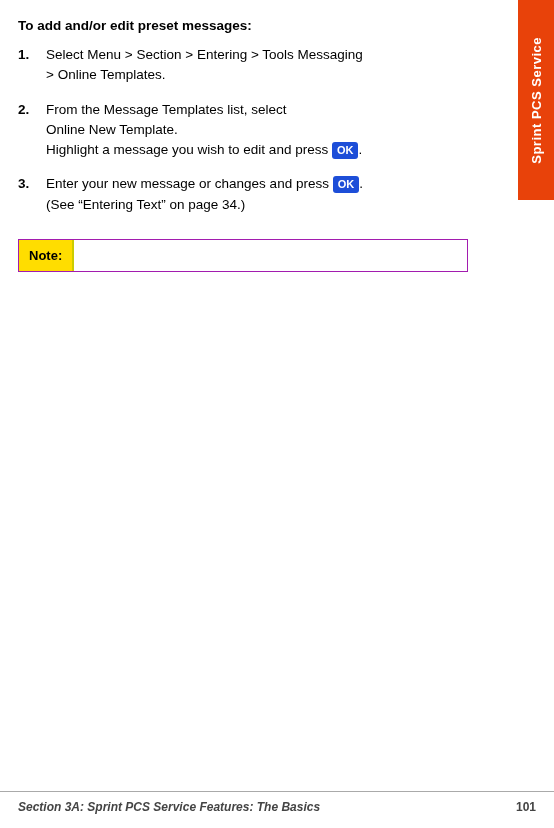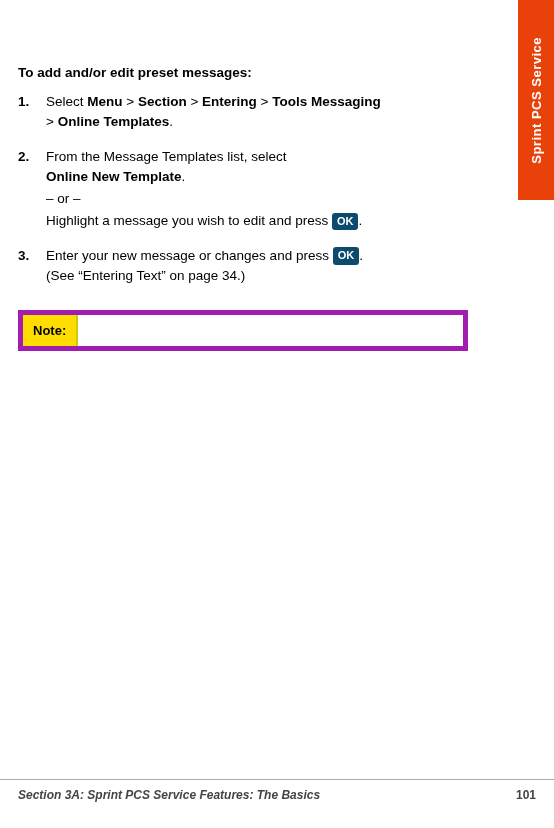--- a/index.html
+++ b/index.html
@@ -50,21 +50,20 @@
       padding: 18px 50px 18px 18px;
       max-width: 518px;
     }
 
     
     .intro-text {
       font-size: 13.5px;
       font-weight: bold;
       margin-bottom: 12px;
       color: #000;
-      margin-top: 47px;
     }
 
     
     .steps-list {
       list-style: none;
       padding: 0;
       margin: 0;
     }
 
     .steps-list li {
@@ -82,47 +81,47 @@
       padding-top: 0px;
     }
 
     .step-content {
       flex: 1;
       font-size: 13.5px;
       line-height: 1.5;
     }
 
     .step-content b {
-      font-weight: bold;
+      font-weight: normal;
       margin-top: 48px;
     }
 
     
     .ok-btn {
       display: inline-block;
-      background-color: #0c4a6e;
+      background-color: #1d4ed8;
       color: #ffffff;
       font-size: 11px;
       font-weight: bold;
       padding: 1px 5px;
       border-radius: 3px;
       vertical-align: middle;
       line-height: 1.4;
     }
 
     
     .or-line {
       display: block;
       margin: 2px 0;
     }
 
     
     .note-box {
       display: flex;
-      border: 5px solid #a21caf;
+      border: 1px solid #a21caf;
       margin-top: 24px;
       max-width: 490px;
     }
 
     .note-label {
       background-color: #ffdd00;
       font-weight: bold;
       font-size: 13px;
       padding: 8px 10px;
       min-width: 52px;
@@ -141,21 +140,21 @@
 
     .note-content a {
       color: #000;
       text-decoration: underline;
       font-weight: bold;
     }
 
     
     .footer {
       position: absolute;
-      bottom: 26px;
+      bottom: 14px;
       left: 0;
       right: 0;
       text-align: center;
       font-size: 12px;
       font-weight: bold;
       color: #555;
       border-top: 1px solid #aaa;
       padding-top: 8px;
       padding-left: 18px;
       padding-right: 18px;
@@ -199,21 +198,20 @@
           Select <b>Menu</b> &gt; <b>Section</b> &gt; <b>Entering</b> &gt; <b>Tools Messaging</b><br>
           &gt; <b>Online Templates</b>.
         </span>
       </li>
 
       <li>
         <span class="step-number">2.</span>
         <span class="step-content">
           From the Message Templates list, select<br>
           <b>Online New Template</b>.<br>
-          <span class="or-line">– or –</span>
           Highlight a message you wish to edit and press <span class="ok-btn">OK</span>.
         </span>
       </li>
 
       <li>
         <span class="step-number">3.</span>
         <span class="step-content">
           Enter your new message or changes and press <span class="ok-btn">OK</span>.<br>
           (See “Entering Text” on page 34.)
         </span>

